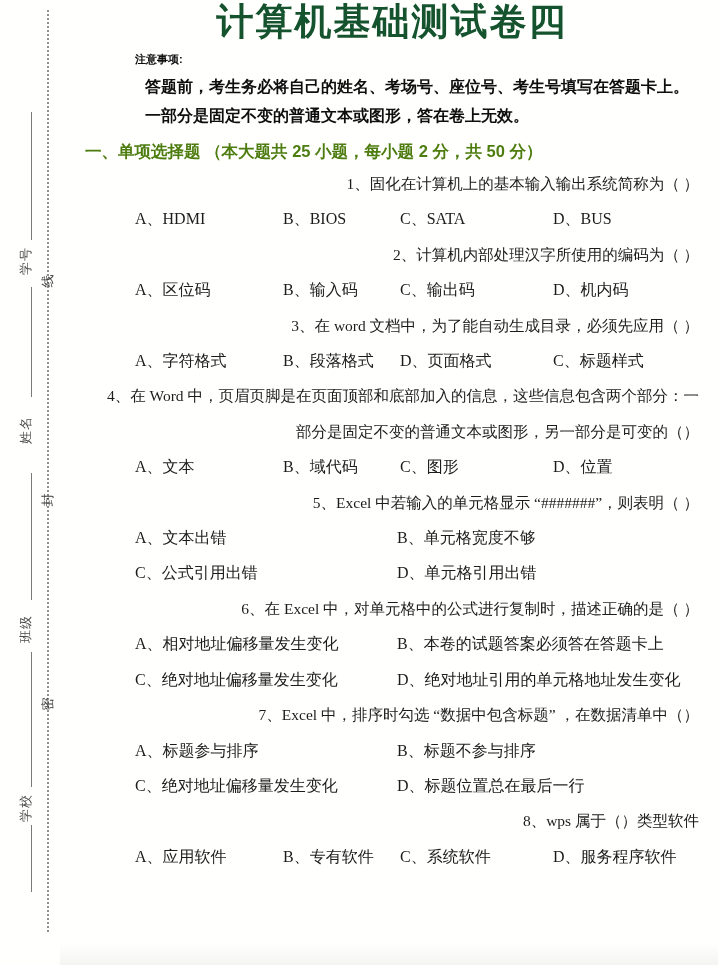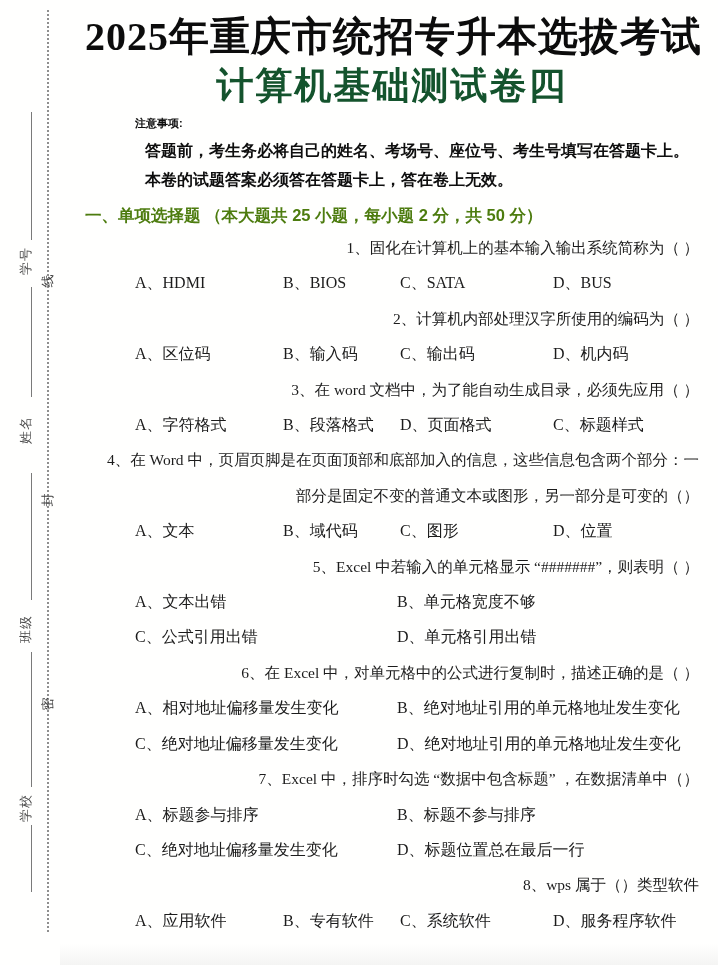--- a/index.html
+++ b/index.html
@@ -93,26 +93,25 @@
   <div class="mlabel" style="top:421px;">姓名</div>
   <div class="mlabel" style="top:620px;">班级</div>
   <div class="mlabel" style="top:799px;">学校</div>
 
   <div class="sealchar" style="top:272px;">线</div>
   <div class="sealchar" style="top:491px;">封</div>
   <div class="sealchar" style="top:695px;">密</div>
 
   <div class="content">
 
-    <h1 class="title1">2025年重庆市统招专升本选拔考试</h1>
     <h2 class="title2">计算机基础测试卷四</h2>
 
     <div class="notice-h">注意事项:</div>
     <div class="note">答题前，考生务必将自己的姓名、考场号、座位号、考生号填写在答题卡上。</div>
-    <div class="note">本卷的试题答案必须答在答题卡上，答在卷上无效。</div>
+    <div class="note">一部分是固定不变的普通文本或图形，答在卷上无效。</div>
 
     <div class="section-h">一、单项选择题 （本大题共 25 小题，每小题 2 分，共 50 分）</div>
 
     <div class="qa">
 
       <div class="q">
         <div class="q-text">1、固化在计算机上的基本输入输出系统简称为（  ）</div>
         <div class="opts four">
           <span class="opt">A、HDMI</span>
           <span class="opt">B、BIOS</span>
@@ -158,21 +157,21 @@
           <span class="opt">B、单元格宽度不够</span>
           <span class="opt">C、公式引用出错</span>
           <span class="opt">D、单元格引用出错</span>
         </div>
       </div>
 
       <div class="q">
         <div class="q-text">6、在 Excel 中，对单元格中的公式进行复制时，描述正确的是（  ）</div>
         <div class="opts two">
           <span class="opt">A、相对地址偏移量发生变化</span>
-          <span class="opt">B、绝对地址引用的单元格地址发生变化</span>
+          <span class="opt">B、本卷的试题答案必须答在答题卡上</span>
           <span class="opt">C、绝对地址偏移量发生变化</span>
           <span class="opt">D、绝对地址引用的单元格地址发生变化</span>
         </div>
       </div>
 
       <div class="q">
         <div class="q-text">7、Excel 中，排序时勾选 “数据中包含标题” ，在数据清单中（）</div>
         <div class="opts two">
           <span class="opt">A、标题参与排序</span>
           <span class="opt">B、标题不参与排序</span>

